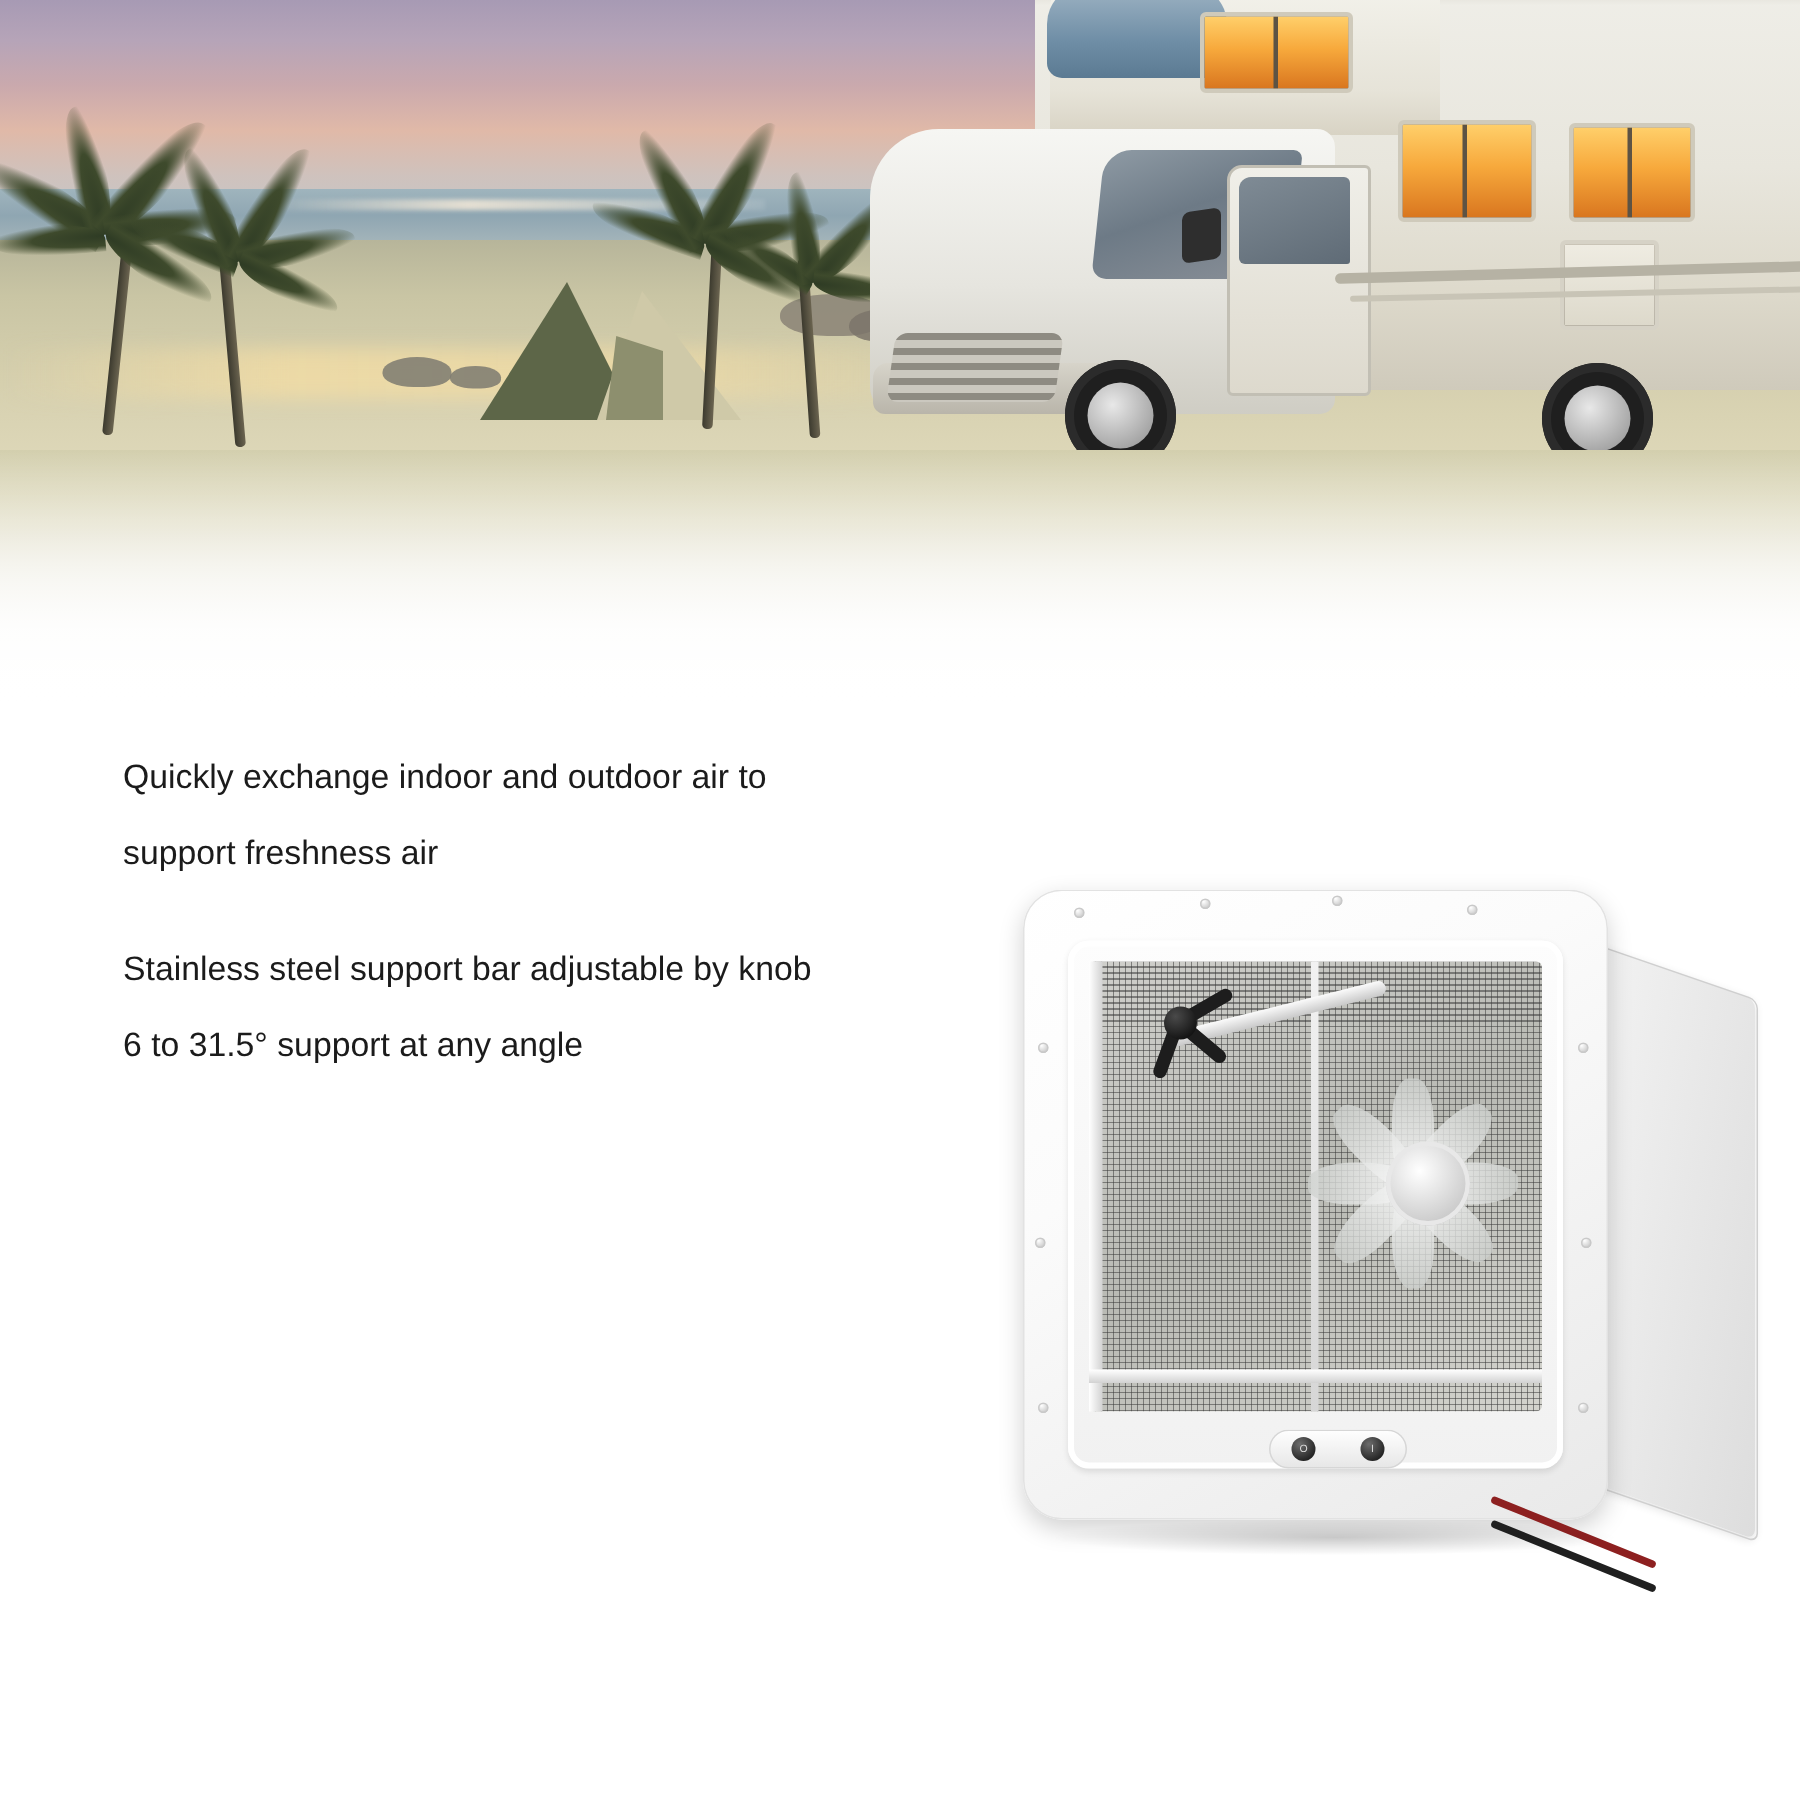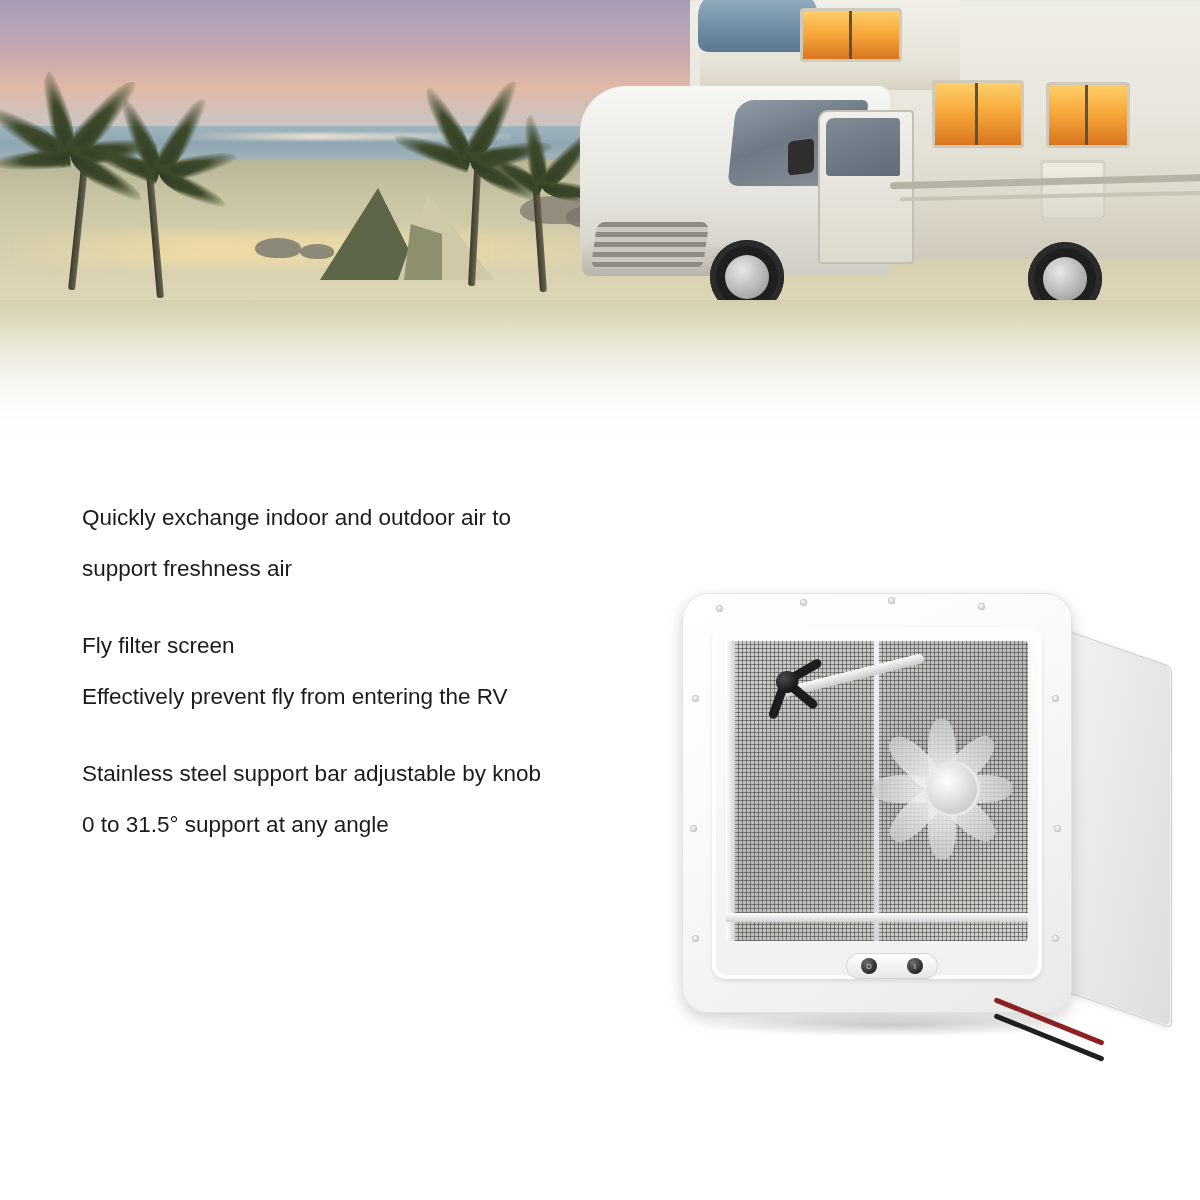--- a/index.html
+++ b/index.html
@@ -519,29 +519,25 @@
   <div class="hero-fade"></div>
 </div>
 
 <div class="copy">
 
   <div class="block">
     <p>Quickly exchange indoor and outdoor air to</p>
     <p>support freshness air</p>
   </div>
 
-  <div class="block">
-    <p>Fly filter screen</p>
-    <p>Effectively prevent fly from entering the RV</p>
-  </div>
 
 
   <div class="block">
     <p>Stainless steel support bar adjustable by knob</p>
-    <p>0 to 31.5° support at any angle</p>
+    <p>6 to 31.5° support at any angle</p>
   </div>
 
 
 </div>
 
 <div class="product">
   <div class="vent-lid"></div>
   <div class="vent-lid-edge"></div>
 
   <div class="vent-frame"></div>

